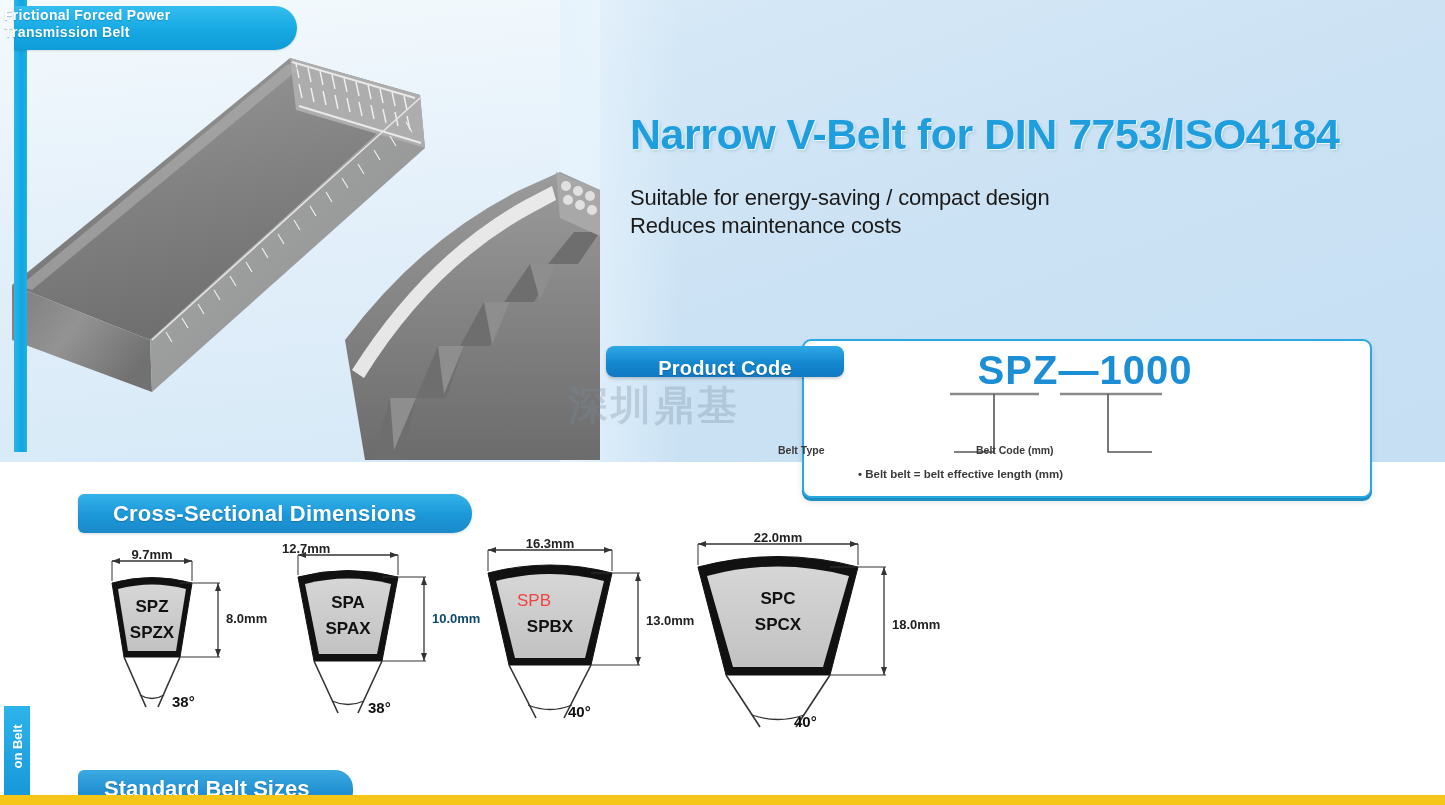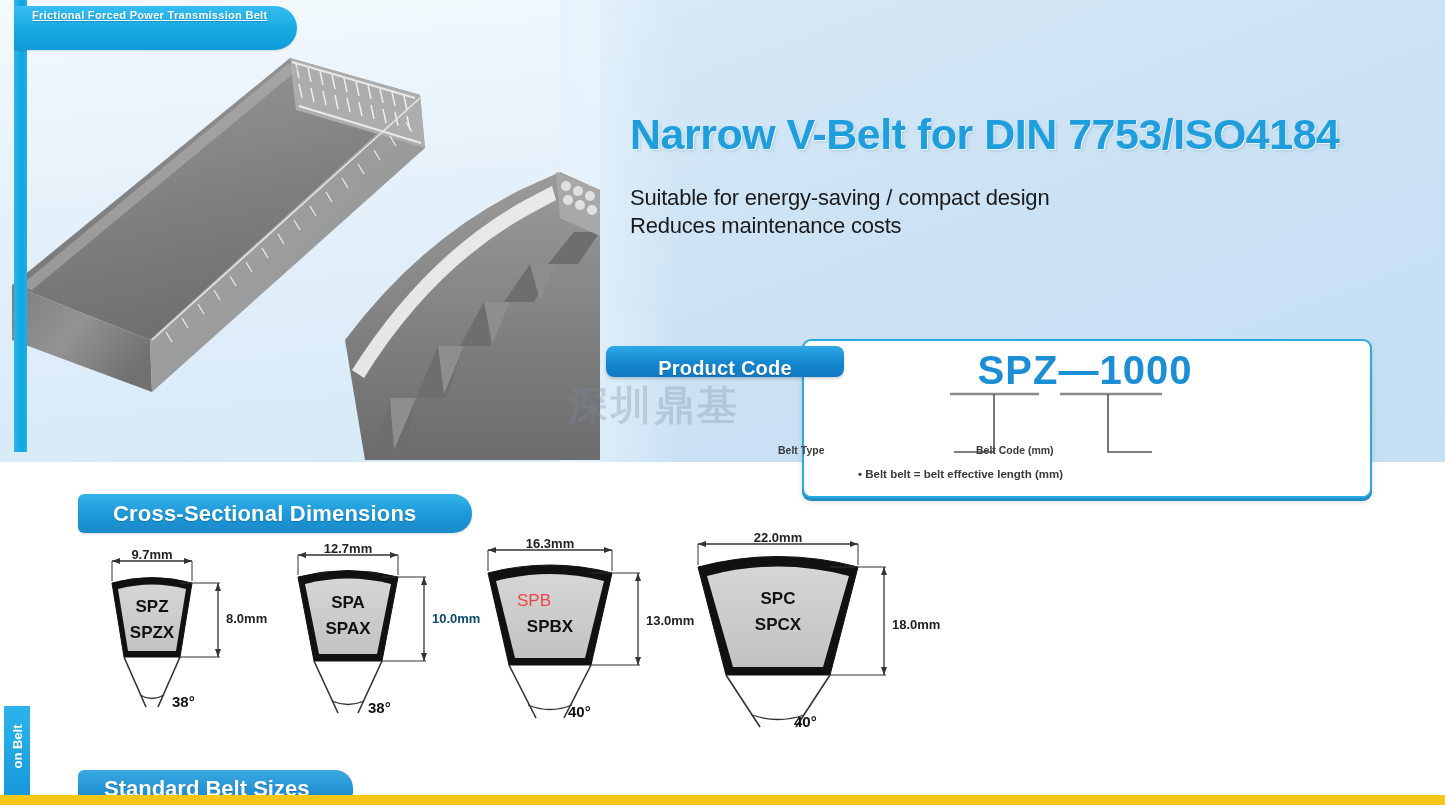--- a/index.html
+++ b/index.html
@@ -34,25 +34,24 @@
 
   
   .top-tab{
     position:absolute;left:14px;top:6px;
     width:283px;height:44px;
     background:linear-gradient(180deg,#35bdf0 0%,#16a9e2 55%,#0f9bd8 100%);
     border-radius:0 22px 22px 0;
     box-shadow:0 1px 2px rgba(0,0,0,.12);
   }
   .top-tab-text{
-    position:absolute;left:32px;top:7px;width:258px;
-    color:#ffffff;font-size:11px;font-weight:bold;line-height:17px;
+    position:absolute;left:4px;top:7px;width:258px;
+    color:#ffffff;font-size:14px;font-weight:bold;line-height:17px;
     letter-spacing:.3px;
     text-shadow:0 1px 1px rgba(0,90,150,.35);
-    text-decoration:underline;
   }
 
   
   .belts{position:absolute;left:0px;top:40px;width:600px;height:420px;overflow:hidden;}
   .belt-svg{position:absolute;left:0;top:0;}
 
   
   .headline{
     position:absolute;left:630px;top:110px;width:790px;
     font-size:43px;font-weight:bold;
@@ -413,21 +412,21 @@
 
     
     
     <div style="position:absolute;left:36px;top:12px;width:112px;text-align:center;font-size:13px;color:#222;font-weight:bold;">9.7mm</div>
     <div style="position:absolute;left:59px;top:62px;width:66px;text-align:center;font-size:17px;color:#111;font-weight:bold;">SPZ</div>
     <div style="position:absolute;left:52px;top:88px;width:80px;text-align:center;font-size:17px;color:#111;font-weight:bold;">SPZX</div>
     <div style="position:absolute;left:166px;top:76px;font-size:13px;color:#222;font-weight:bold;text-align:center;">8.0mm</div>
     <div style="position:absolute;left:112px;top:158px;font-size:15px;color:#111;font-weight:bold;">38°</div>
 
     
-    <div style="position:absolute;left:222px;top:6px;width:132px;text-align:center;font-size:13px;color:#222;font-weight:bold;">12.7mm</div>
+    <div style="position:absolute;left:222px;top:6px;width:132px;text-align:left;font-size:13px;color:#222;font-weight:bold;">12.7mm</div>
     <div style="position:absolute;left:255px;top:58px;width:66px;text-align:center;font-size:17px;color:#111;font-weight:bold;">SPA</div>
     <div style="position:absolute;left:248px;top:84px;width:80px;text-align:center;font-size:17px;color:#111;font-weight:bold;">SPAX</div>
     <div style="position:absolute;left:372px;top:76px;font-size:13px;color:#0c4a6e;font-weight:bold;">10.0mm</div>
     <div style="position:absolute;left:308px;top:164px;font-size:15px;color:#111;font-weight:bold;">38°</div>
 
     
     <div style="position:absolute;left:412px;top:1px;width:156px;text-align:center;font-size:13px;color:#222;font-weight:bold;">16.3mm</div>
     <div style="position:absolute;left:457px;top:56px;width:66px;font-size:17px;color:#ef4444;font-weight:normal;">SPB</div>
     <div style="position:absolute;left:450px;top:82px;width:80px;text-align:center;font-size:17px;color:#111;font-weight:bold;">SPBX</div>
     <div style="position:absolute;left:586px;top:78px;font-size:13px;color:#222;font-weight:bold;">13.0mm</div>

